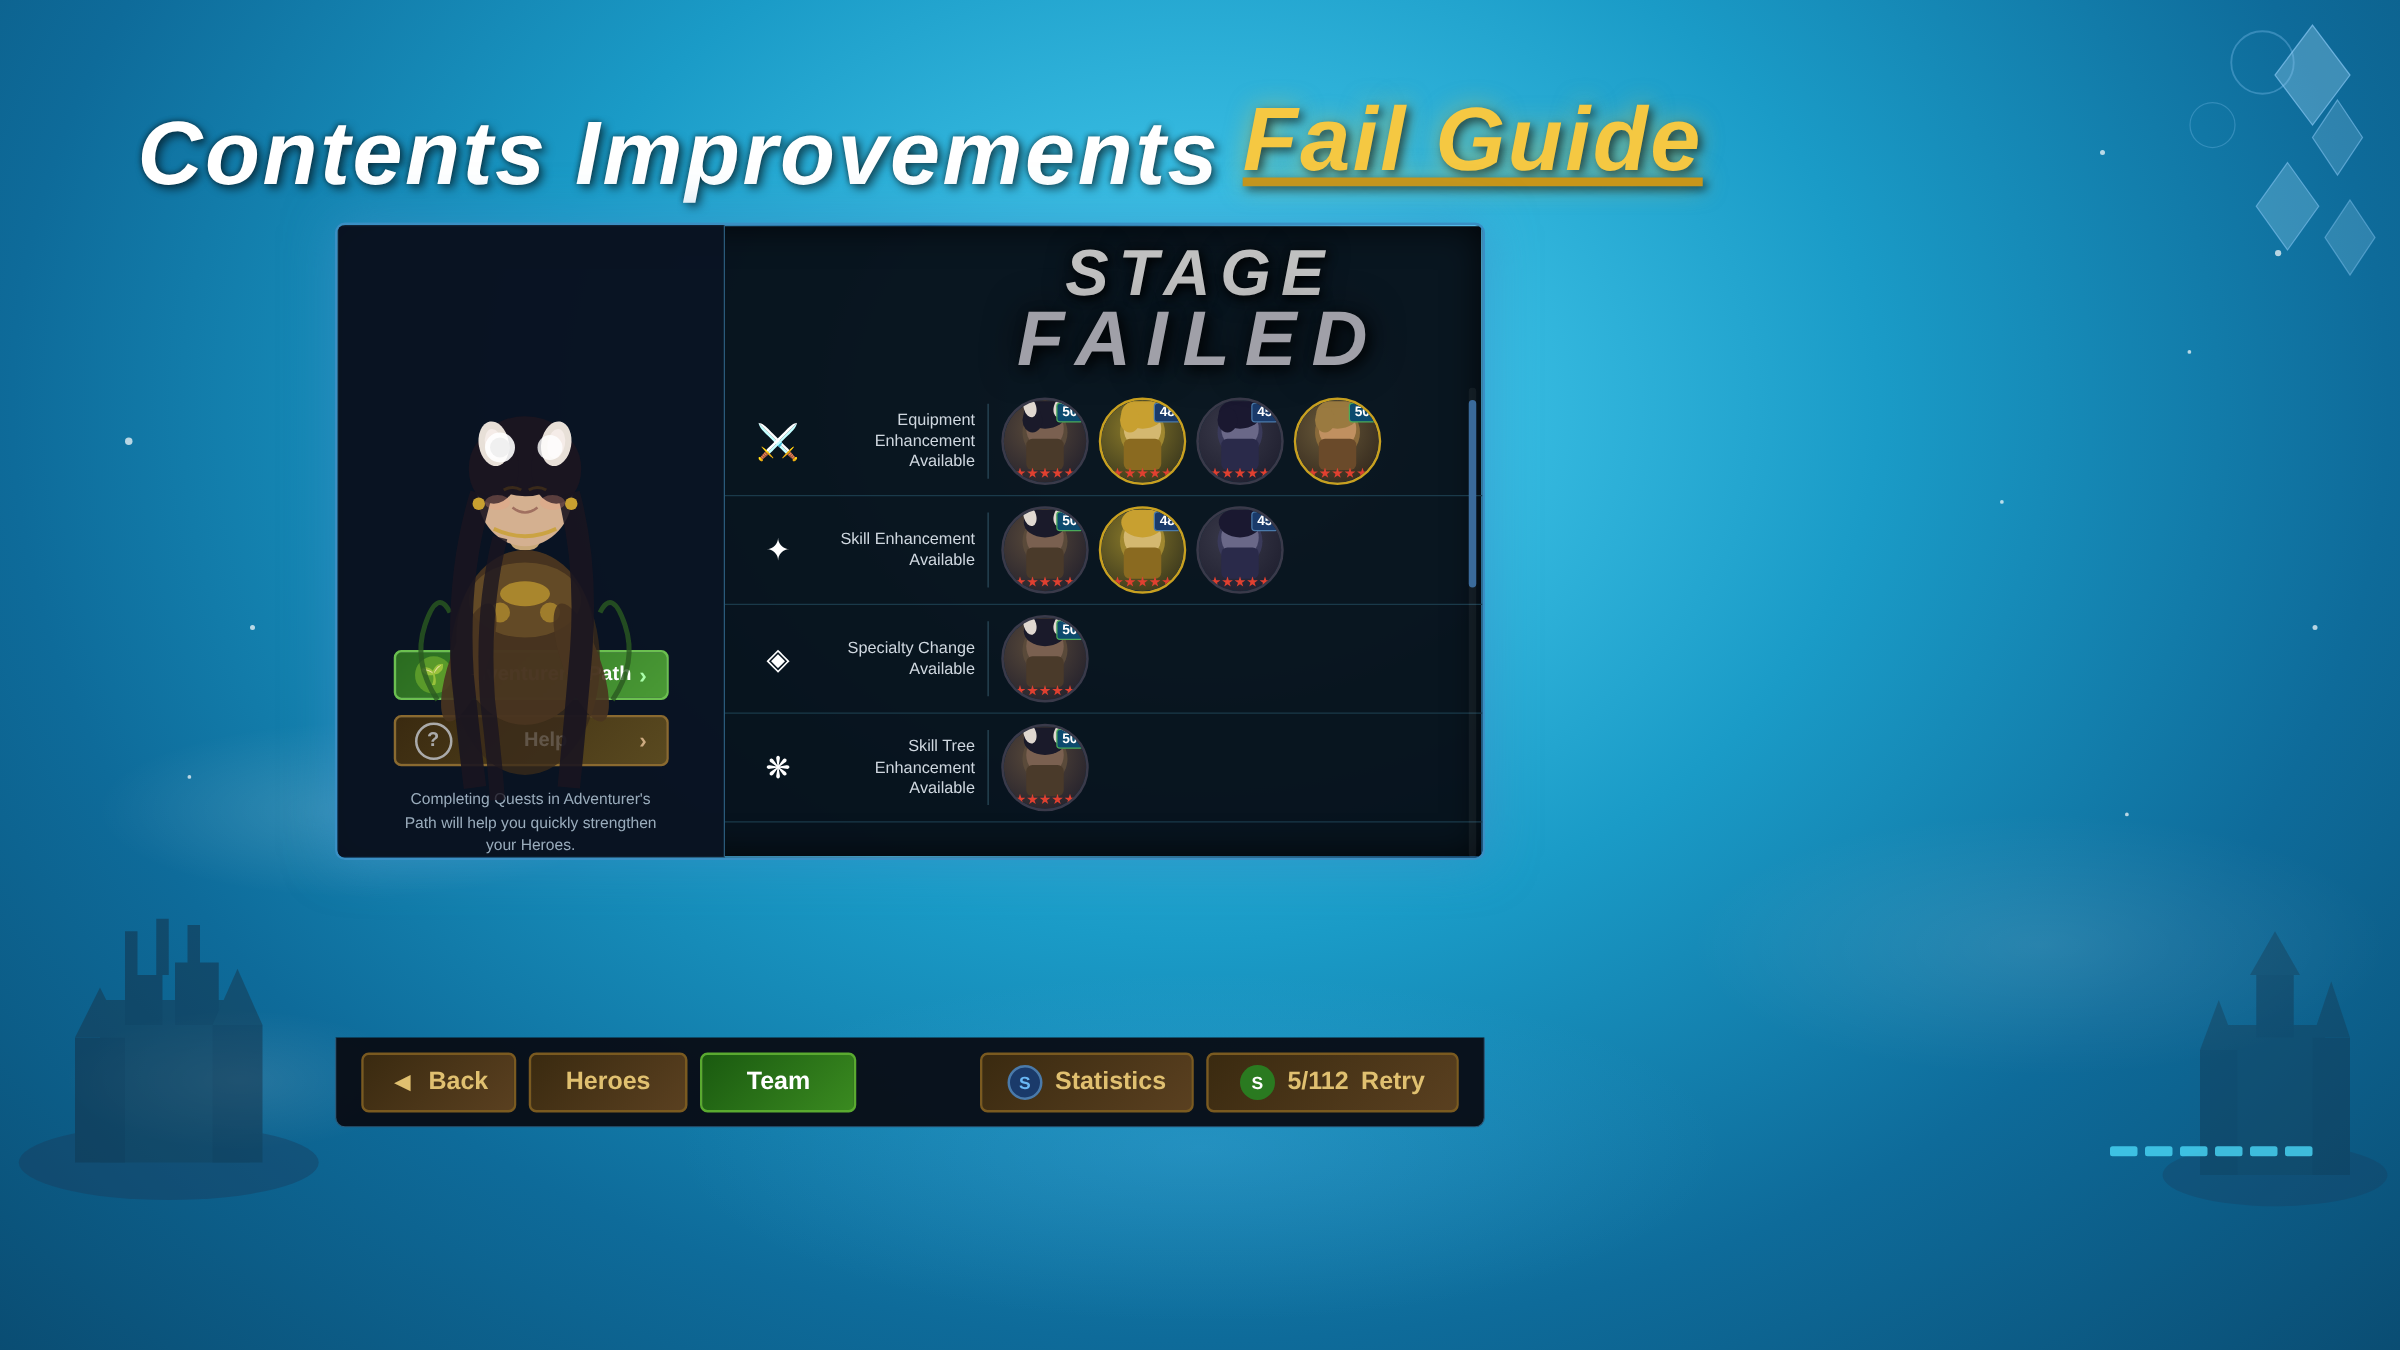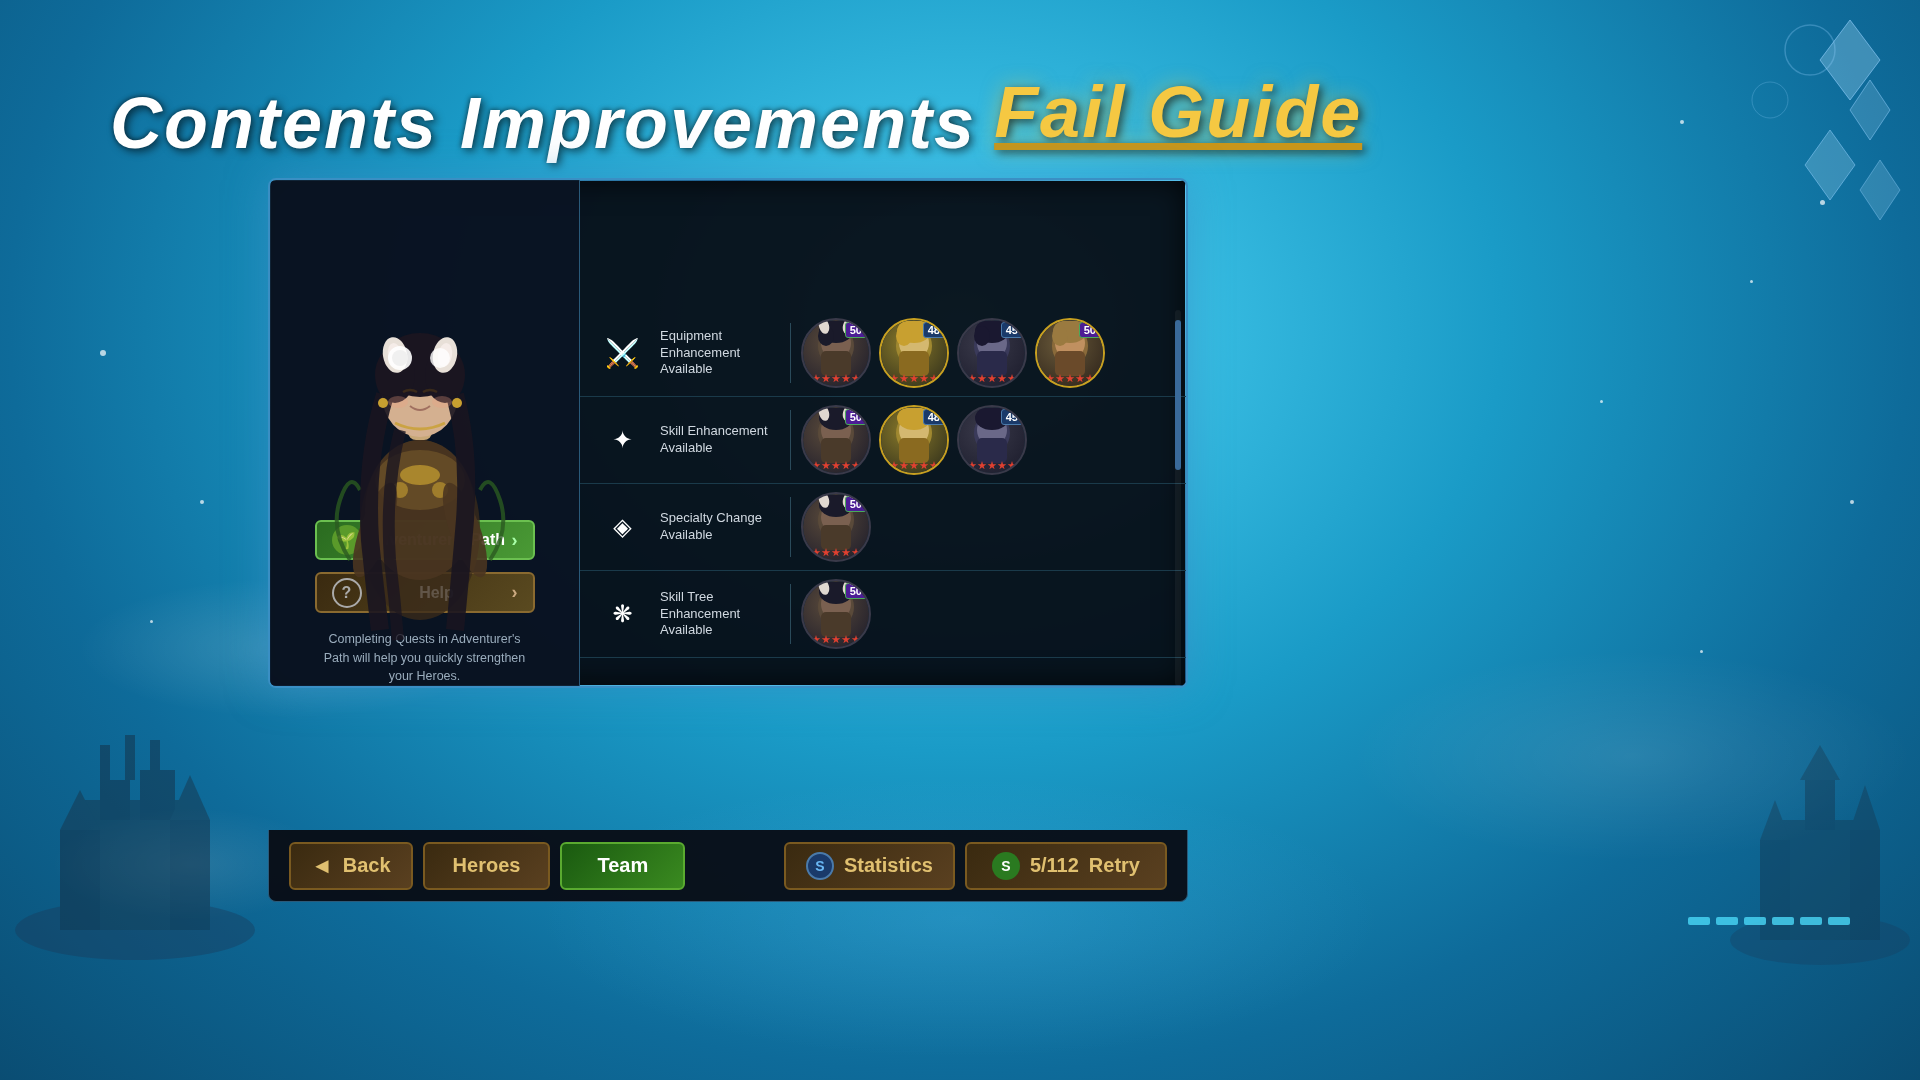--- a/index.html
+++ b/index.html
@@ -246,21 +246,21 @@
 
     .row-icon {
       font-size: 28px;
       filter: brightness(1.5);
       color: #c8d8e8;
     }
 
     .row-label {
       font-size: 13px;
       color: #d0d8e0;
-      text-align: left;
+      text-align: right;
       line-height: 1.3;
       margin-left: 10px;
       width: 120px;
       flex-shrink: 0;
     }
 
     .divider-line {
       width: 1px;
       height: 60px;
       background: #2a4a5a;
@@ -295,21 +295,21 @@
       right: 2px;
       background: #1a3a6a;
       color: white;
       font-size: 11px;
       font-weight: bold;
       padding: 1px 4px;
       border-radius: 3px;
       border: 1px solid #4a7aaa;
     }
 
-    .hero-level.green-badge { background: #4c1d95; border-color: #4aaa5a; }
+    .hero-level.green-badge { background: #0c4a6e; border-color: #4aaa5a; }
 
     .hero-face {
       width: 100%;
       height: 100%;
       border-radius: 50%;
       display: flex;
       align-items: center;
       justify-content: center;
       font-size: 30px;
     }
@@ -595,20 +595,24 @@
   <polygon points="80,100 100,65 120,100" fill="#1a2a3a"></polygon>
 </svg>
 
 <div class="title-area">
   <span class="title-white">Contents Improvements</span>
   <span class="title-gold">Fail Guide</span>
 </div>
 
 <div class="modal">
 
+  <div class="stage-failed">
+    <span class="stage-text">STAGE</span>
+    <span class="failed-text">FAILED</span>
+  </div>
 
   <div class="left-panel">
     <button class="btn-adventurer">
       <span class="btn-adventurer-icon">🌱</span>
       <span>Adventurer's Path</span>
       <span style="font-size:18px;color:#aaffaa;">›</span>
     </button>
 
     <button class="btn-help">
       <span class="btn-help-icon">?</span>

